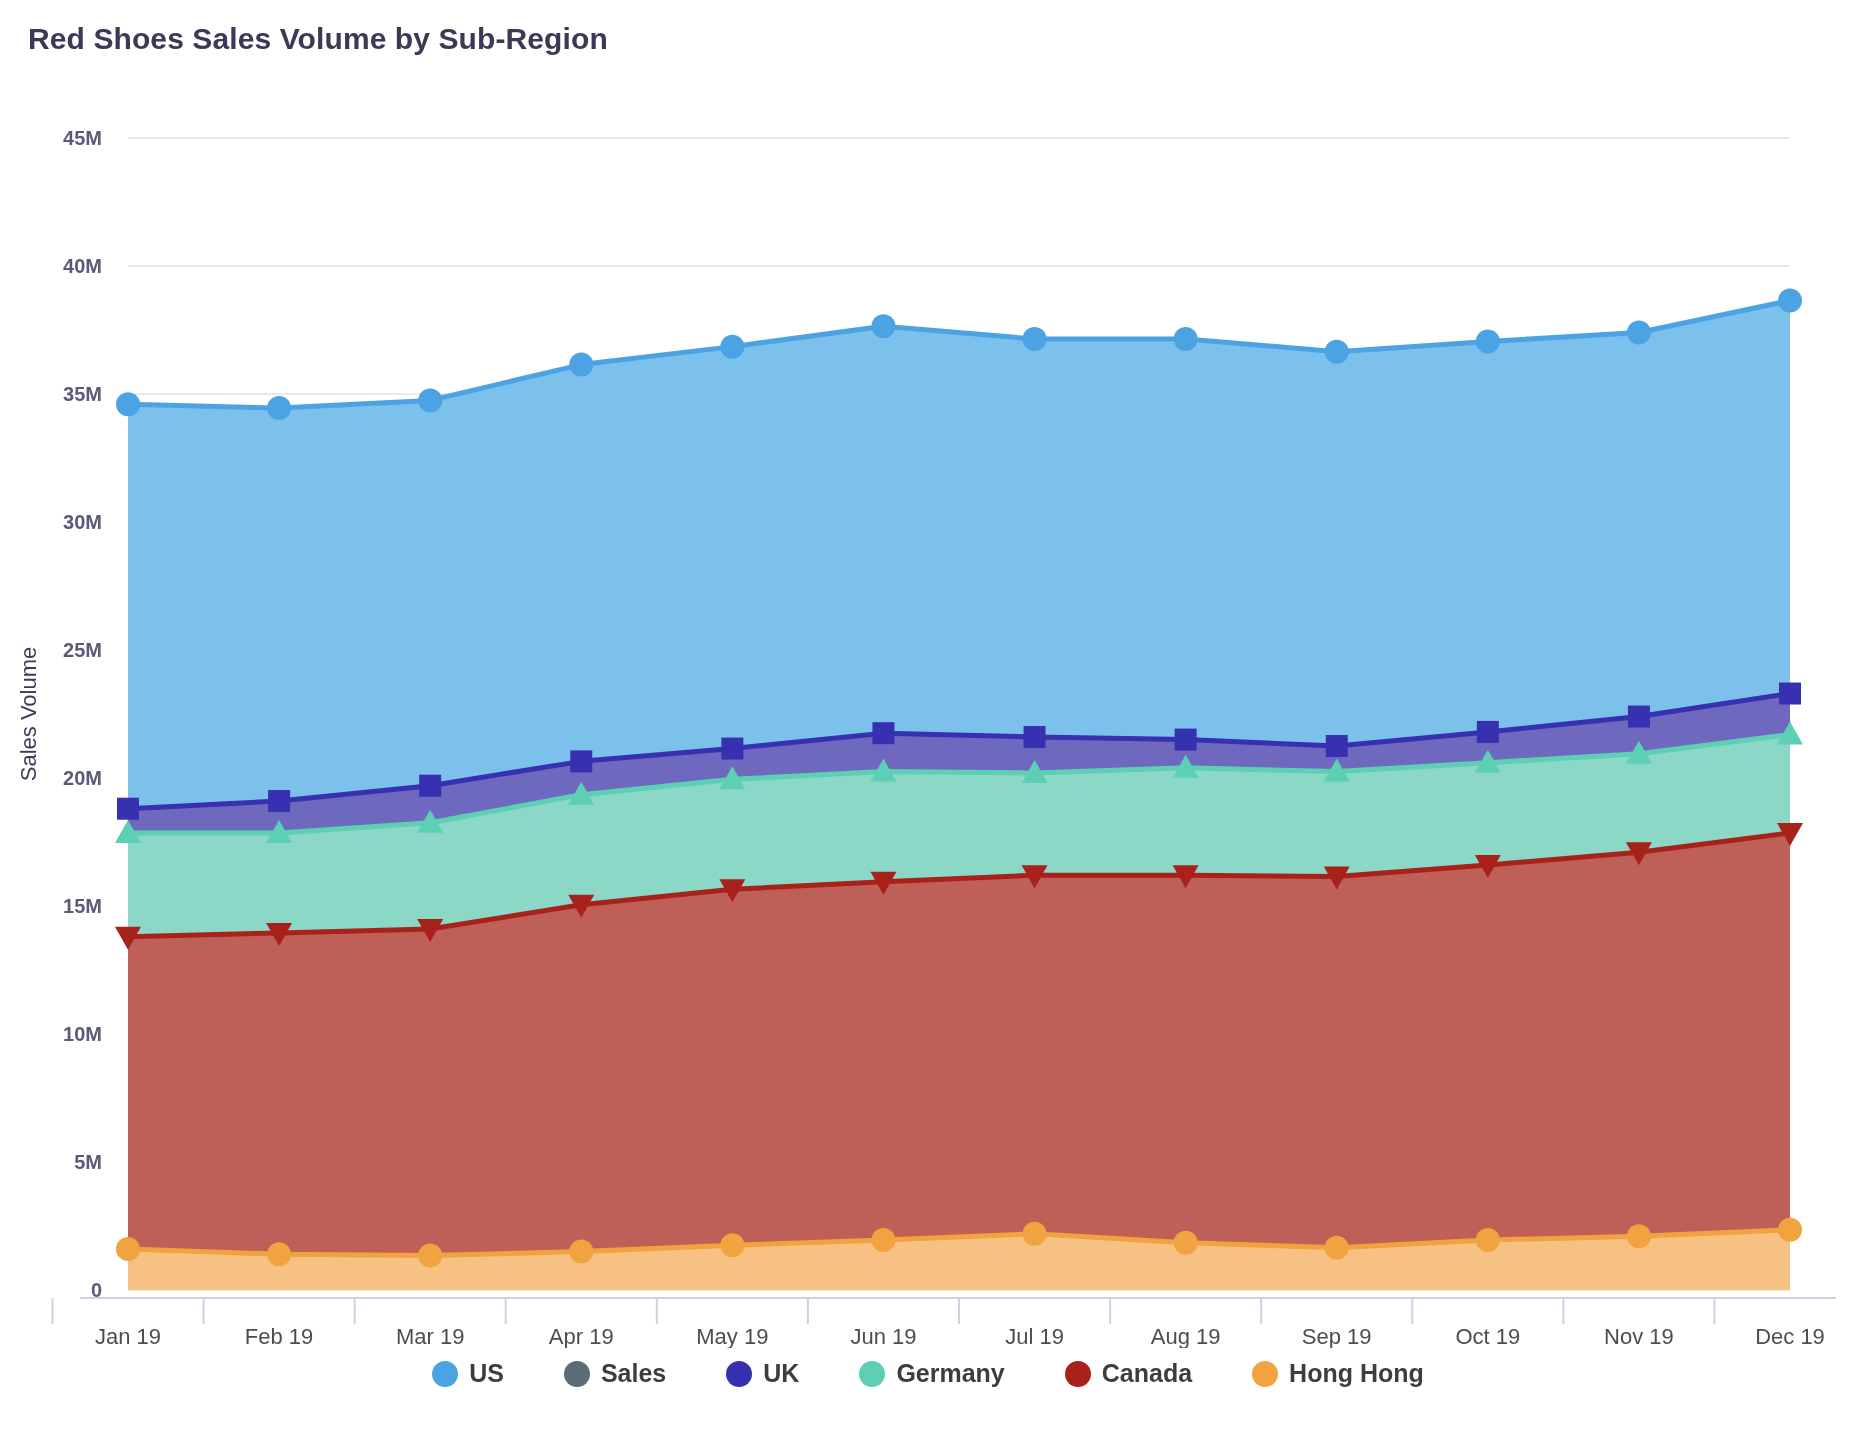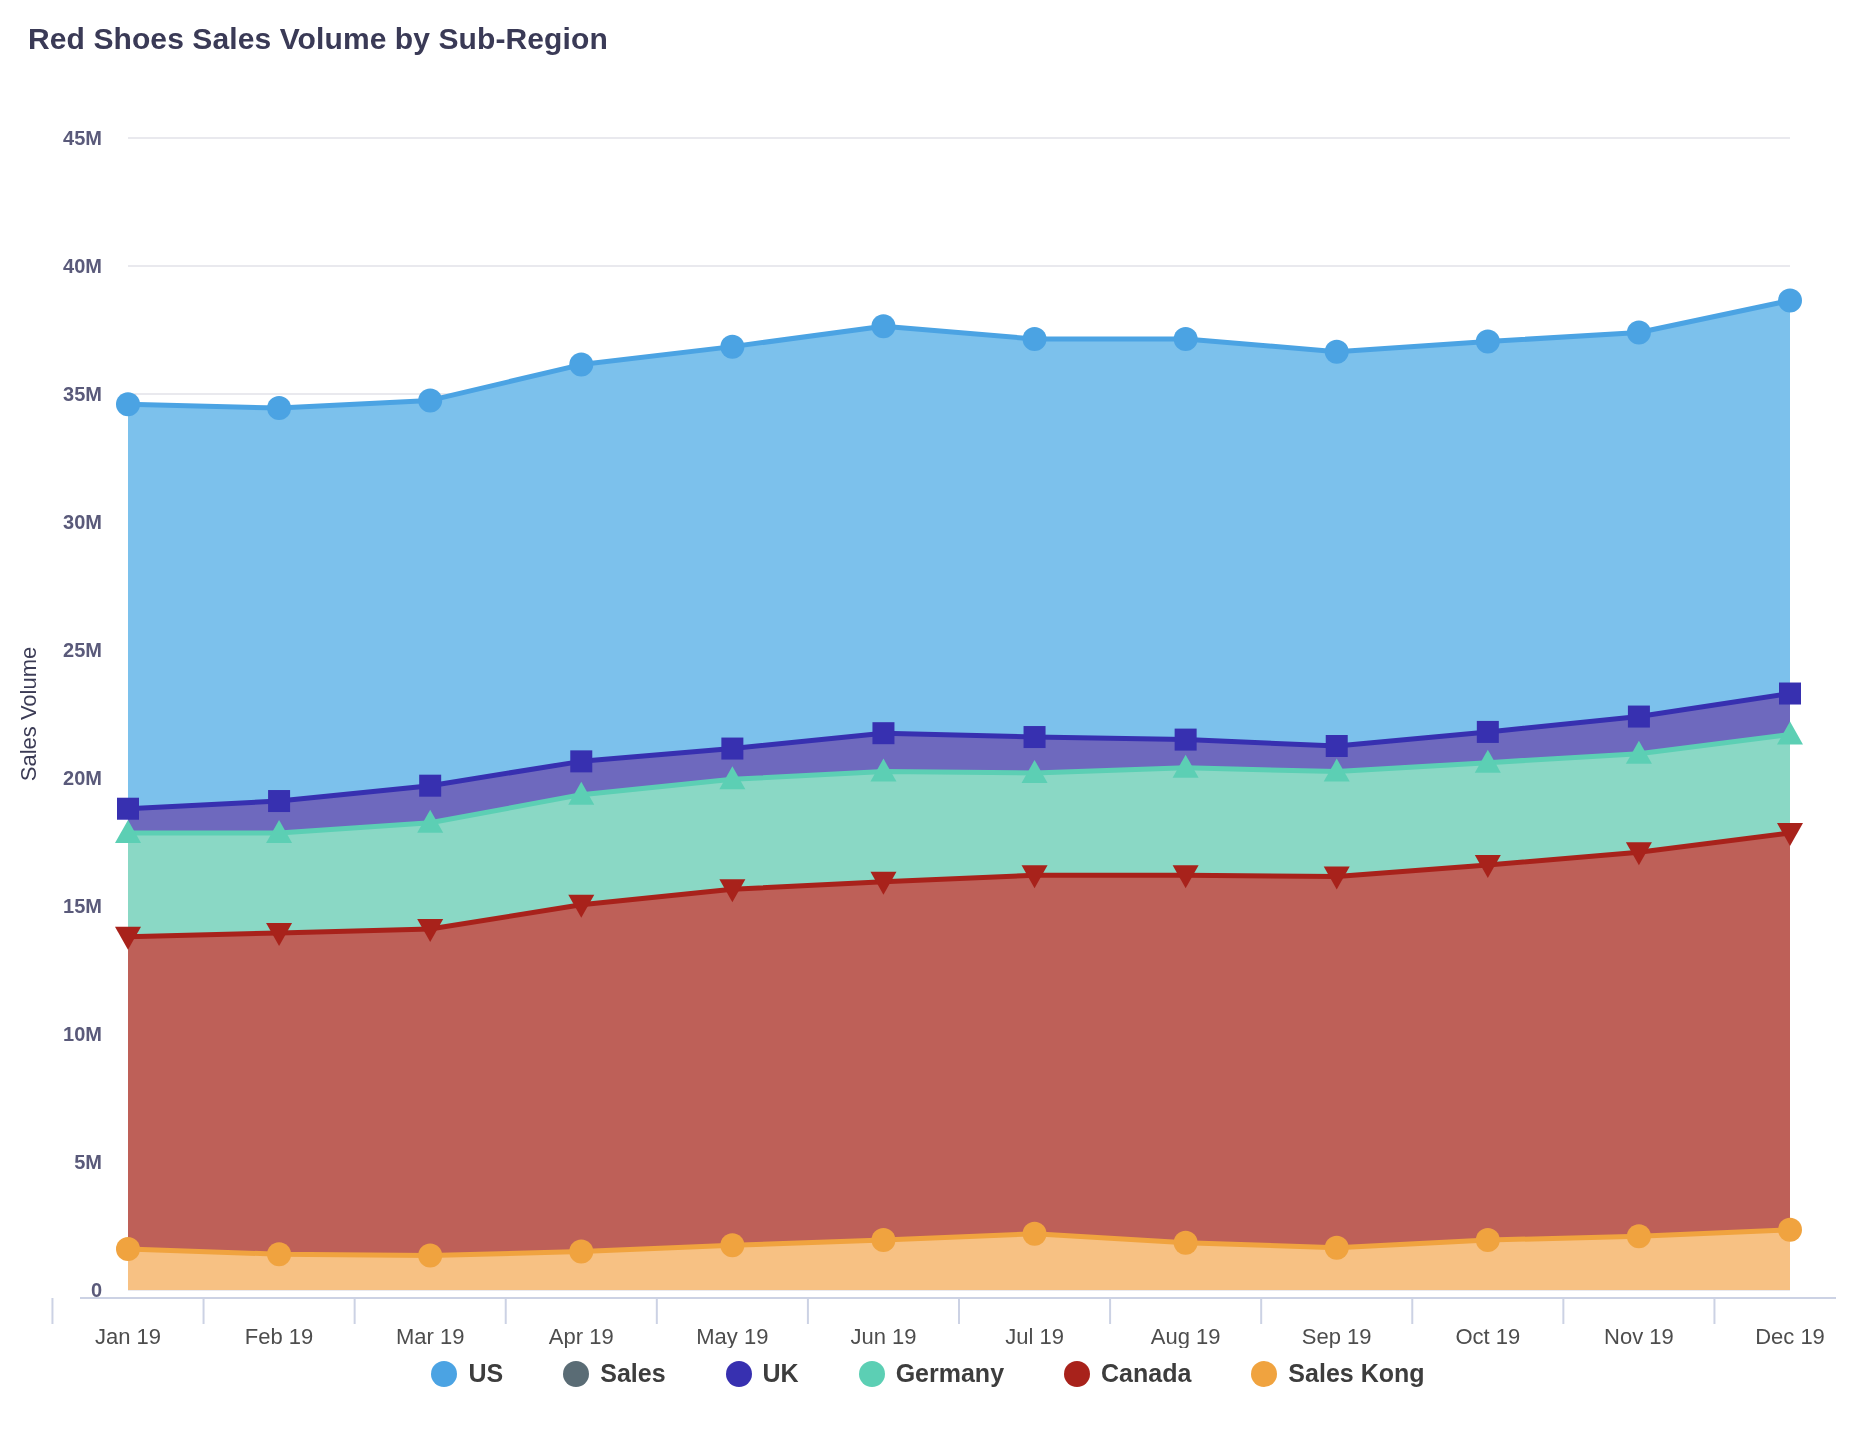--- a/index.html
+++ b/index.html
@@ -240,17 +240,17 @@
       <div class="legend-item">
         <span class="legend-swatch" style="background: rgb(92, 207, 180);"></span>
         <span class="legend-label">Germany</span>
       </div>
       <div class="legend-item">
         <span class="legend-swatch" style="background: rgb(168, 34, 27);"></span>
         <span class="legend-label">Canada</span>
       </div>
       <div class="legend-item">
         <span class="legend-swatch" style="background: rgb(240, 163, 63);"></span>
-        <span class="legend-label">Sales Kong</span>
+        <span class="legend-label">Hong Hong</span>
       </div>
     </div>
 
 </div>
 
 </body></html>

